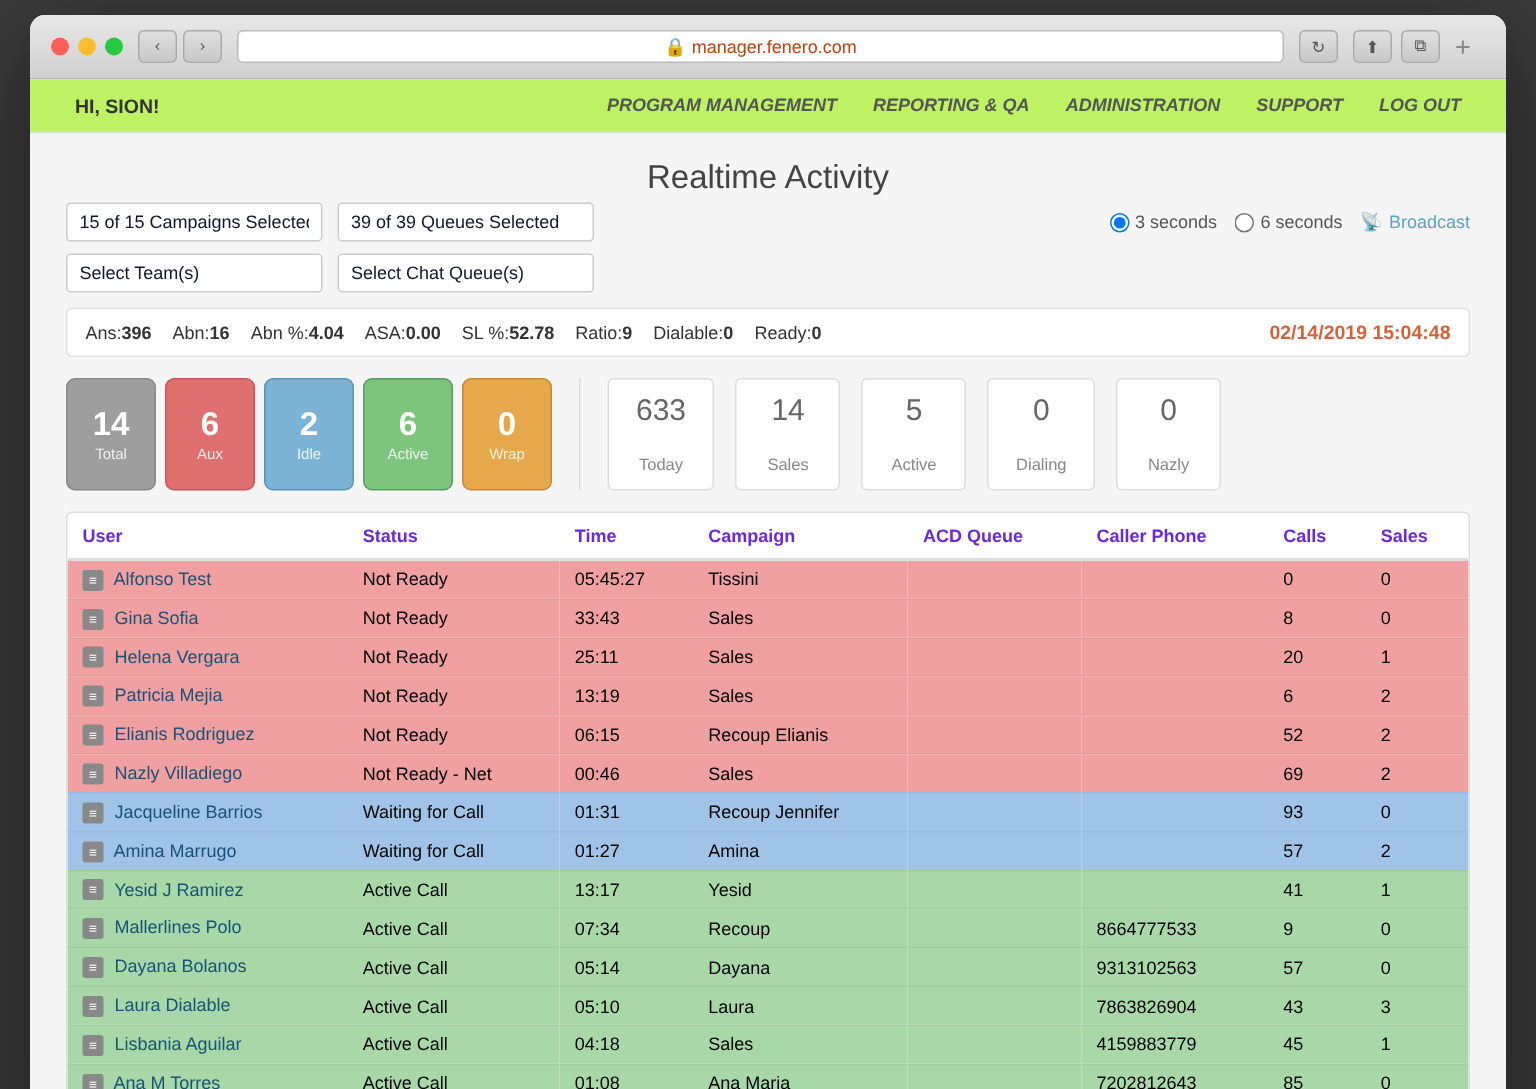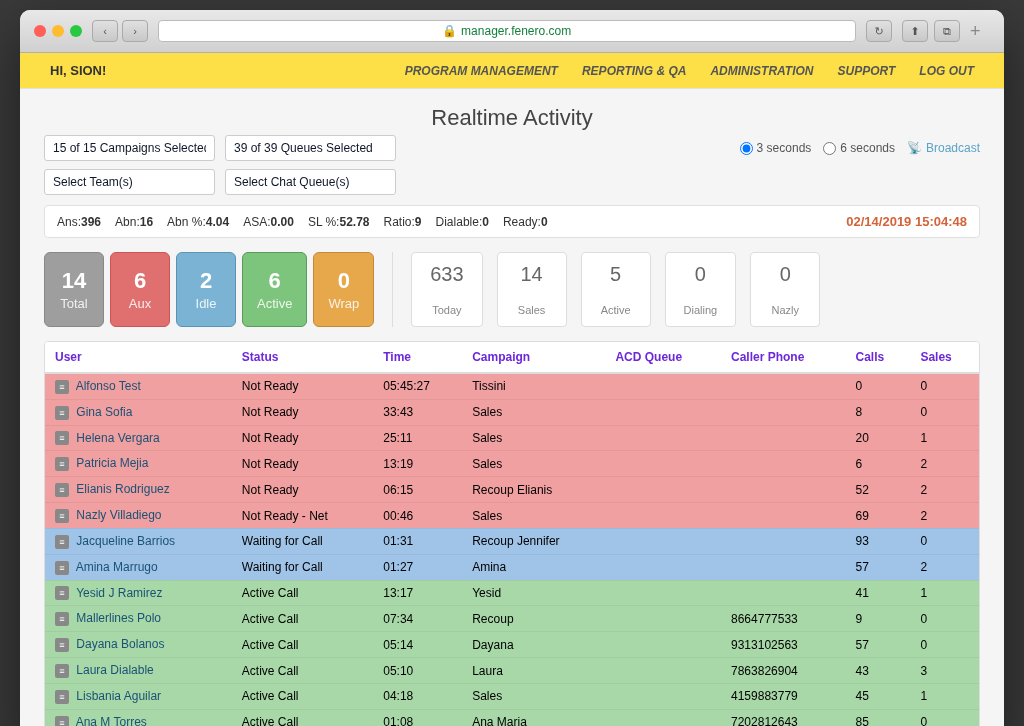--- a/index.html
+++ b/index.html
@@ -49,21 +49,21 @@
       display: flex; align-items: center; justify-content: center;
       font-size: 11px; color: #555;
     }
     .address-bar {
       flex: 1;
       background: white;
       border: 1px solid #bbb;
       border-radius: 4px;
       padding: 3px 10px;
       font-size: 12px;
-      color: #15803d;
+      color: #c2410c;
       text-align: center;
     }
     .browser-actions {
       display: flex; gap: 6px;
     }
     .browser-action-btn {
       width: 26px; height: 22px;
       background: linear-gradient(to bottom, #e0e0e0, #c8c8c8);
       border: 1px solid #aaa;
       border-radius: 4px;
@@ -74,24 +74,23 @@
     .plus-btn {
       width: 20px; height: 20px;
       background: none; border: none;
       font-size: 18px; color: #888; cursor: pointer;
     }
     .browser-content {
       background: white;
     }
     
     .top-nav {
-      background: #fde047;
+      background: #bef264;
       padding: 10px 30px;
       display: flex;
-      align-items: center;
       justify-content: space-between;
       border-bottom: 1px solid #e0e0e0;
     }
     .greeting {
       font-weight: bold;
       font-size: 13px;
       color: #333;
     }
     .nav-links {
       display: flex;
@@ -183,21 +182,21 @@
       border-radius: 6px;
       padding: 10px 14px;
       text-align: center;
       min-width: 60px;
       display: flex;
       flex-direction: column;
       align-items: center;
       justify-content: center;
     }
     .card-number { font-size: 22px; font-weight: bold; color: white; }
-    .card-label { font-size: 13px; color: rgba(255,255,255,0.85); margin-top: 2px; }
+    .card-label { font-size: 10px; color: rgba(255,255,255,0.85); margin-top: 2px; }
     .card-gray { background: #9e9e9e; border: 1px solid #888; }
     .card-red { background: #e07070; border: 1px solid #c55; }
     .card-blue { background: #7ab3d4; border: 1px solid #5a93b4; }
     .card-green { background: #7dc47d; border: 1px solid #5a9a5a; }
     .card-orange { background: #e6a84a; border: 1px solid #c4883a; }
     .summary-divider { width: 1px; background: #ddd; margin: 0 6px; }
     .summary-right {
       display: flex; gap: 14px;
     }
     .summary-stat-card {

